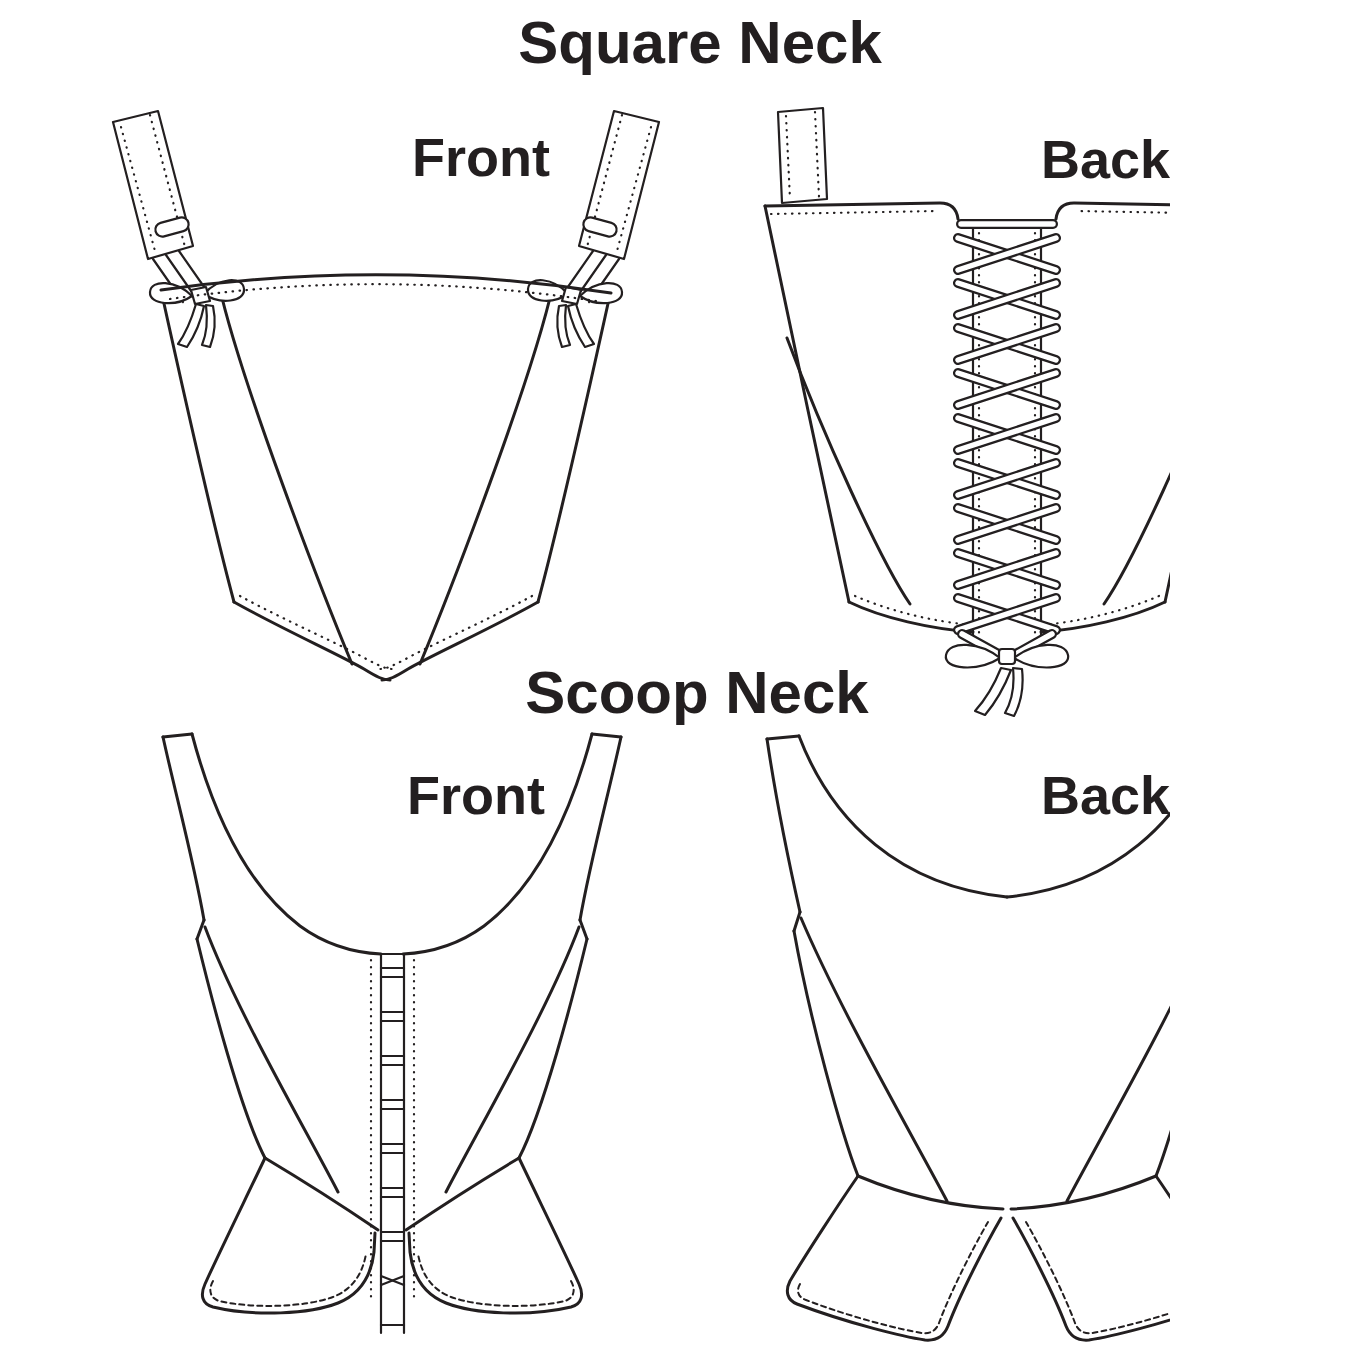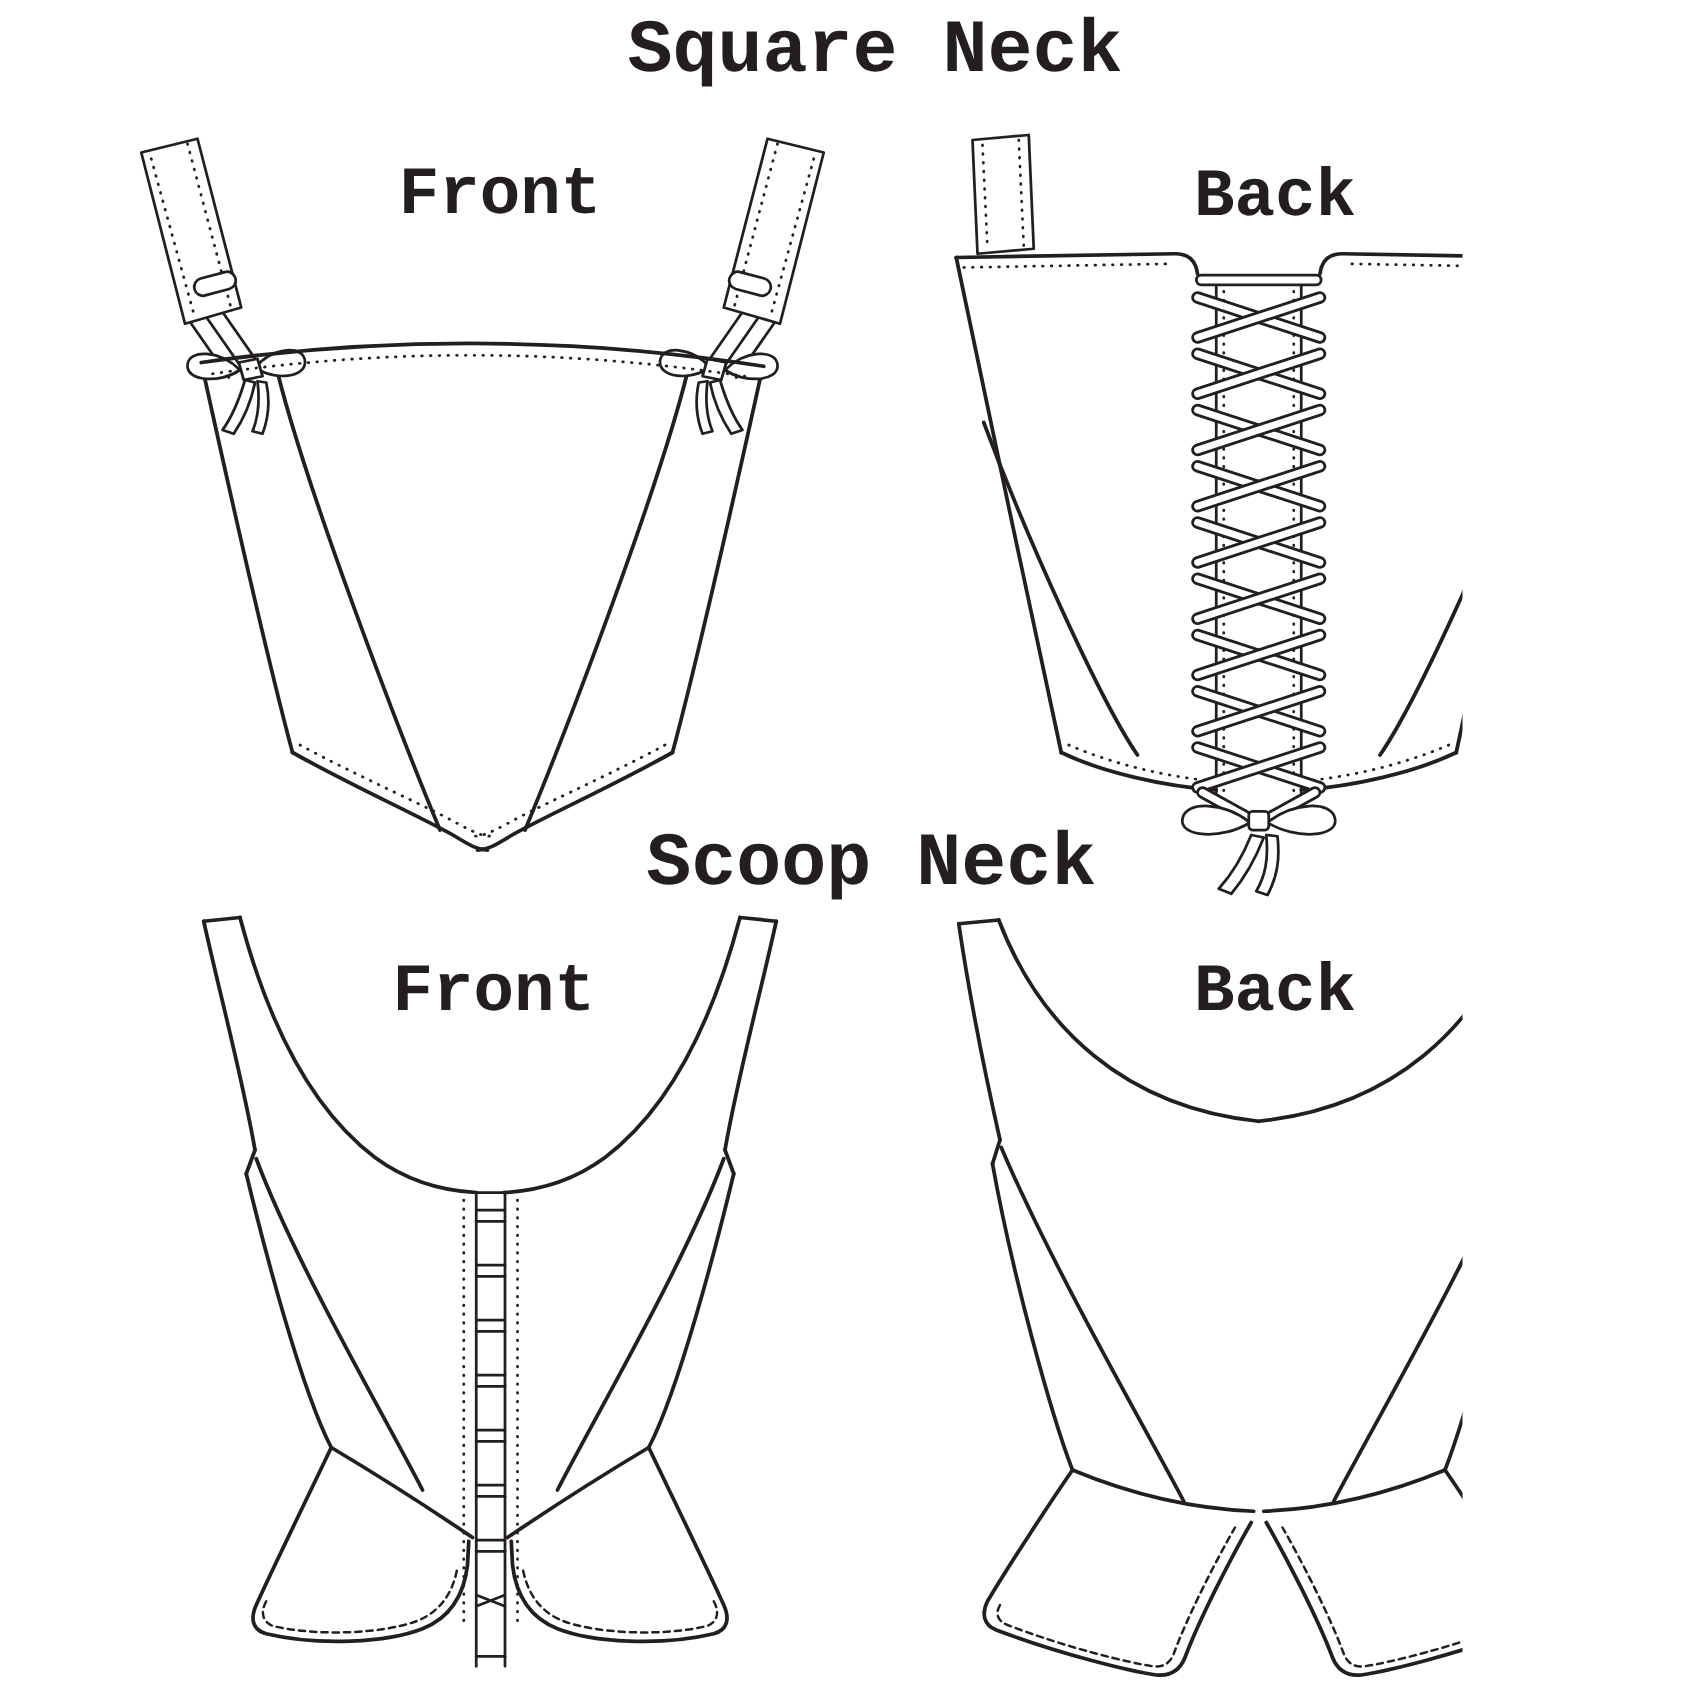--- a/index.html
+++ b/index.html
@@ -1,19 +1,19 @@
 <!DOCTYPE html>
 <html><head>
 <meta charset="utf-8">
 <style>
   html,body{margin:0;padding:0;background:#ffffff;}
   #page{position:relative;width:1170px;height:1350px;background:#ffffff;overflow:hidden;
-        font-family:Liberation Mono, monospace;color:#231f20;}
+        font-family:Liberation Sans, sans-serif;color:#231f20;}
   .ttl{position:absolute;font-weight:bold;font-size:60px;letter-spacing:0px;text-align:center;color:#231f20;}
-  .lbl{position:absolute;font-weight:bold;font-size:54px;text-align:center;color:#231f20;}
+  .lbl{position:absolute;font-weight:bold;font-size:54px;text-align:right;color:#231f20;}
   svg{position:absolute;overflow:visible;}
   .ln  {fill:none;stroke:#231f20;stroke-width:3;stroke-linecap:round;stroke-linejoin:round;}
   .ln2 {fill:none;stroke:#231f20;stroke-width:2.2;stroke-linecap:round;stroke-linejoin:round;}
   .fw  {fill:#ffffff;stroke:#231f20;stroke-width:2.2;stroke-linecap:round;stroke-linejoin:round;}
   .dot {fill:none;stroke:#231f20;stroke-width:2.2;stroke-linecap:round;stroke-dasharray:0.5 6.5;}
   .dash{fill:none;stroke:#231f20;stroke-width:2;stroke-linecap:round;stroke-dasharray:5 4;}
   .lace-b{fill:none;stroke:#231f20;stroke-width:10;stroke-linecap:round;}
   .lace-w{fill:none;stroke:#ffffff;stroke-width:5.5;stroke-linecap:round;}
 </style>
 </head>

